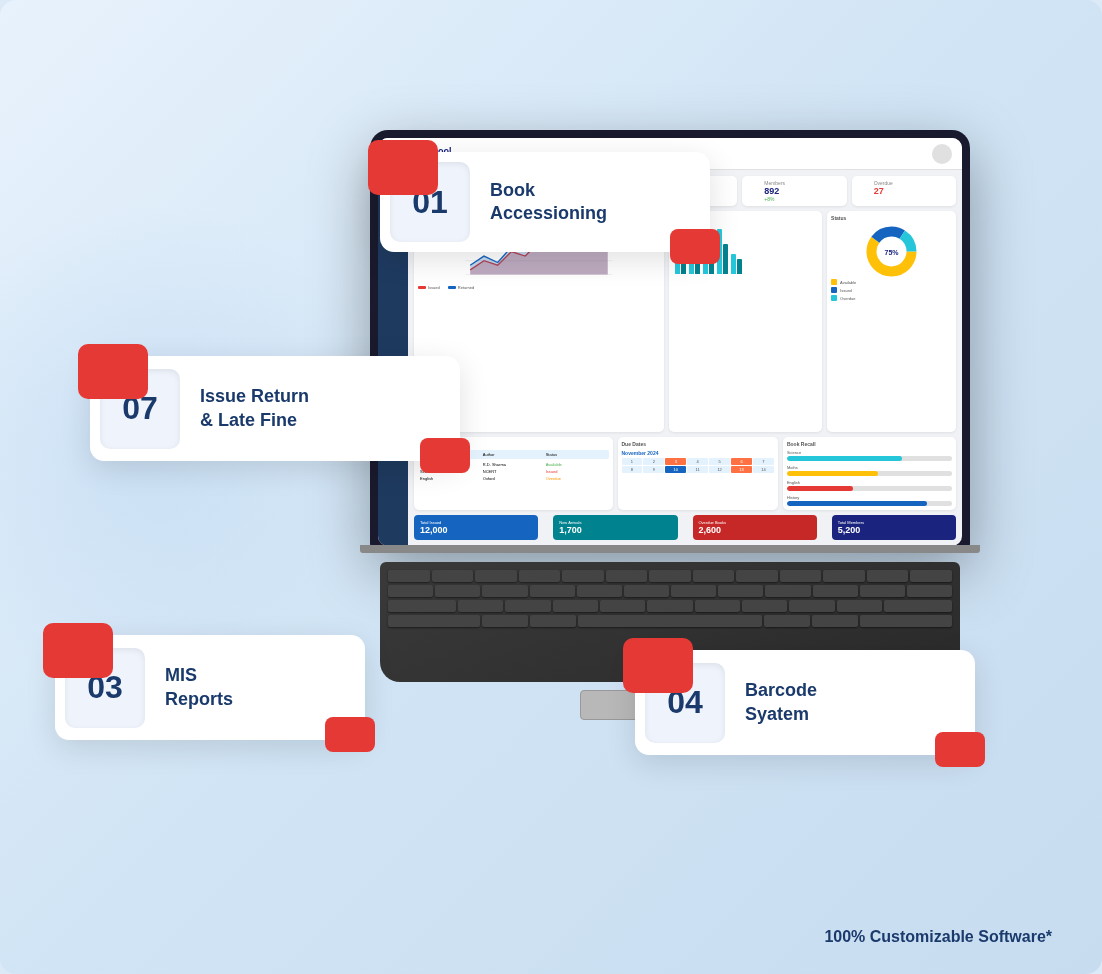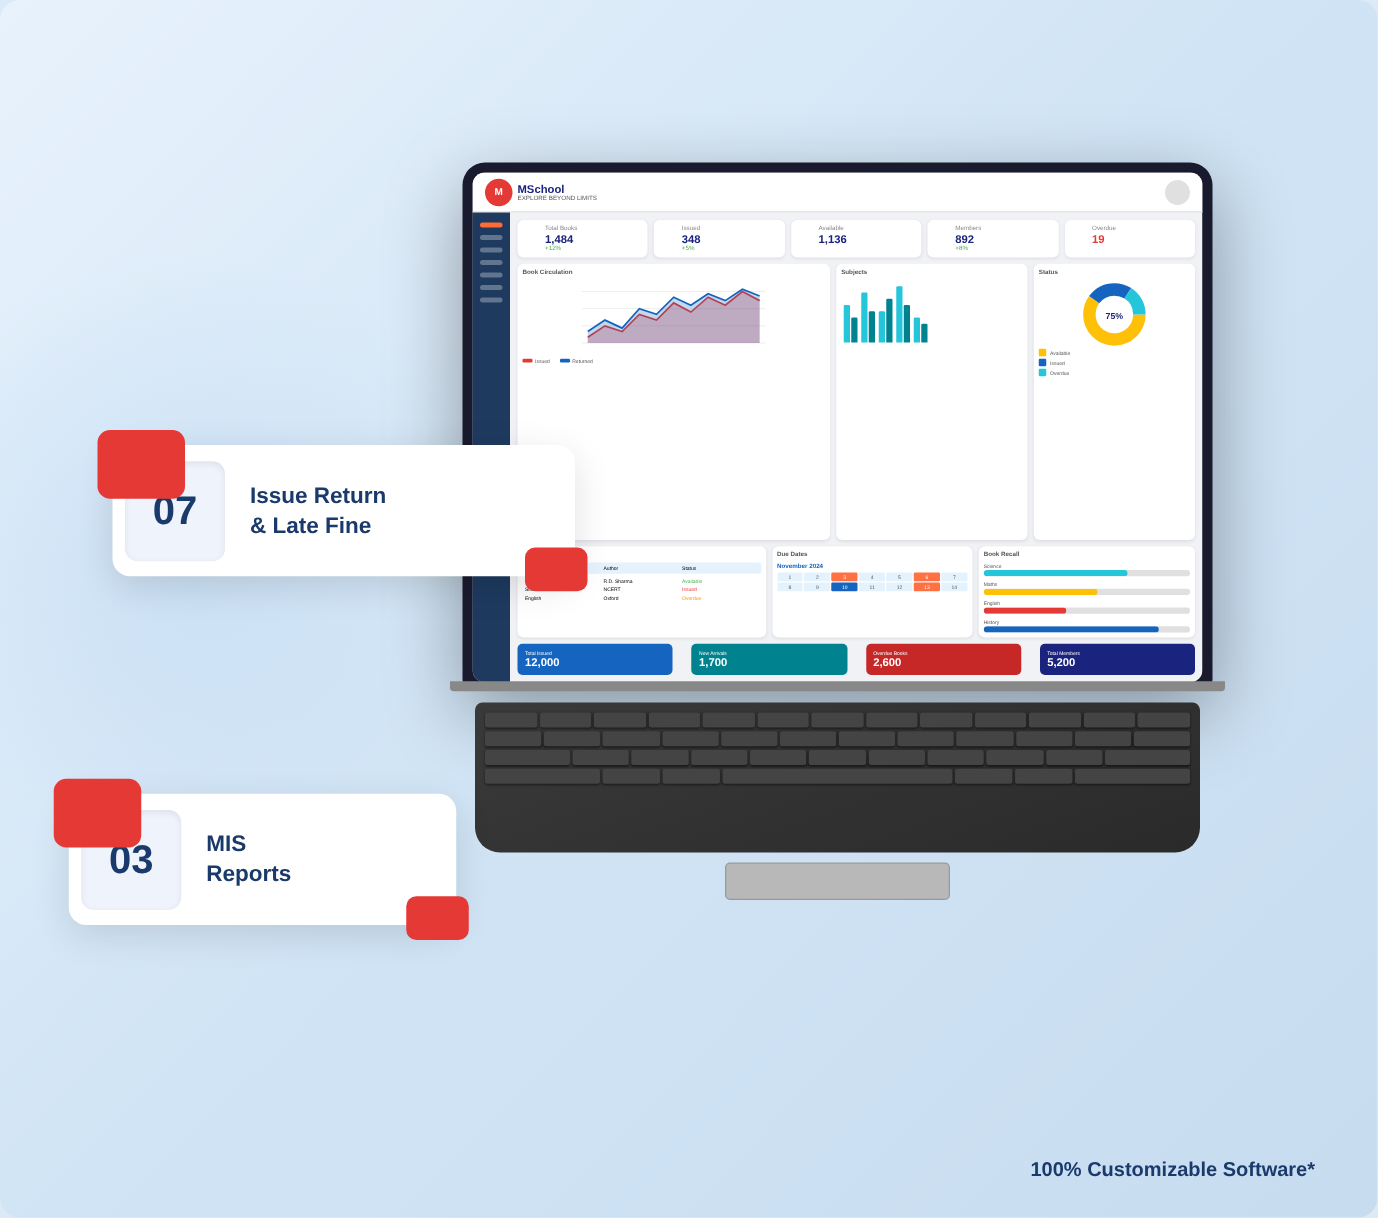--- a/index.html
+++ b/index.html
@@ -563,21 +563,21 @@
                   <div class="stat-value">1,136</div>
                   <div class="stat-sub" style="color:#888;"></div>
                 </div>
                 <div class="stat-card">
                   <div class="stat-label">Members</div>
                   <div class="stat-value">892</div>
                   <div class="stat-sub">+8%</div>
                 </div>
                 <div class="stat-card">
                   <div class="stat-label">Overdue</div>
-                  <div class="stat-value" style="color:#e53935;">19</div>
+                  <div class="stat-value" style="color:#e53935;">27</div>
                   <div class="stat-sub"></div>
                 </div>
               </div>
 
               <div class="charts-row">
 
                 <div class="chart-card chart-card-large">
                   <div class="chart-title">Book Circulation</div>
                   <svg class="line-chart-svg" viewBox="0 0 160 60">
 
@@ -815,34 +815,50 @@
           <div class="key"></div>
           <div class="key"></div>
           <div class="key" style="flex:2;"></div>
         </div>
       </div>
     </div>
 
     <div class="laptop-trackpad"></div>
   </div>
 
+  <div class="feature-card card-01">
+    <div class="feature-card-accent card-01-accent-top"></div>
+    <div class="feature-number-box">01</div>
+    <div class="feature-label">
+      <span>Book<br>Accessioning</span>
+    </div>
+    <div class="feature-card-accent card-01-accent-right"></div>
+  </div>
 
   <div class="feature-card card-02">
     <div class="feature-card-accent card-02-accent-top"></div>
     <div class="feature-number-box">07</div>
     <div class="feature-label">
       <span>Issue Return<br>&amp; Late Fine</span>
     </div>
     <div class="feature-card-accent card-02-accent-right"></div>
   </div>
 
   <div class="feature-card card-03">
     <div class="feature-card-accent card-03-accent-top"></div>
     <div class="feature-number-box">03</div>
     <div class="feature-label">
       <span>MIS<br>Reports</span>
     </div>
     <div class="feature-card-accent card-03-accent-right"></div>
   </div>
 
+  <div class="feature-card card-04">
+    <div class="feature-card-accent card-04-accent-top"></div>
+    <div class="feature-number-box">04</div>
+    <div class="feature-label">
+      <span>Barcode<br>Syatem</span>
+    </div>
+    <div class="feature-card-accent card-04-accent-right"></div>
+  </div>
 
   <div class="footer-text">100% Customizable Software*</div>
 </div>
 
 </body></html>

